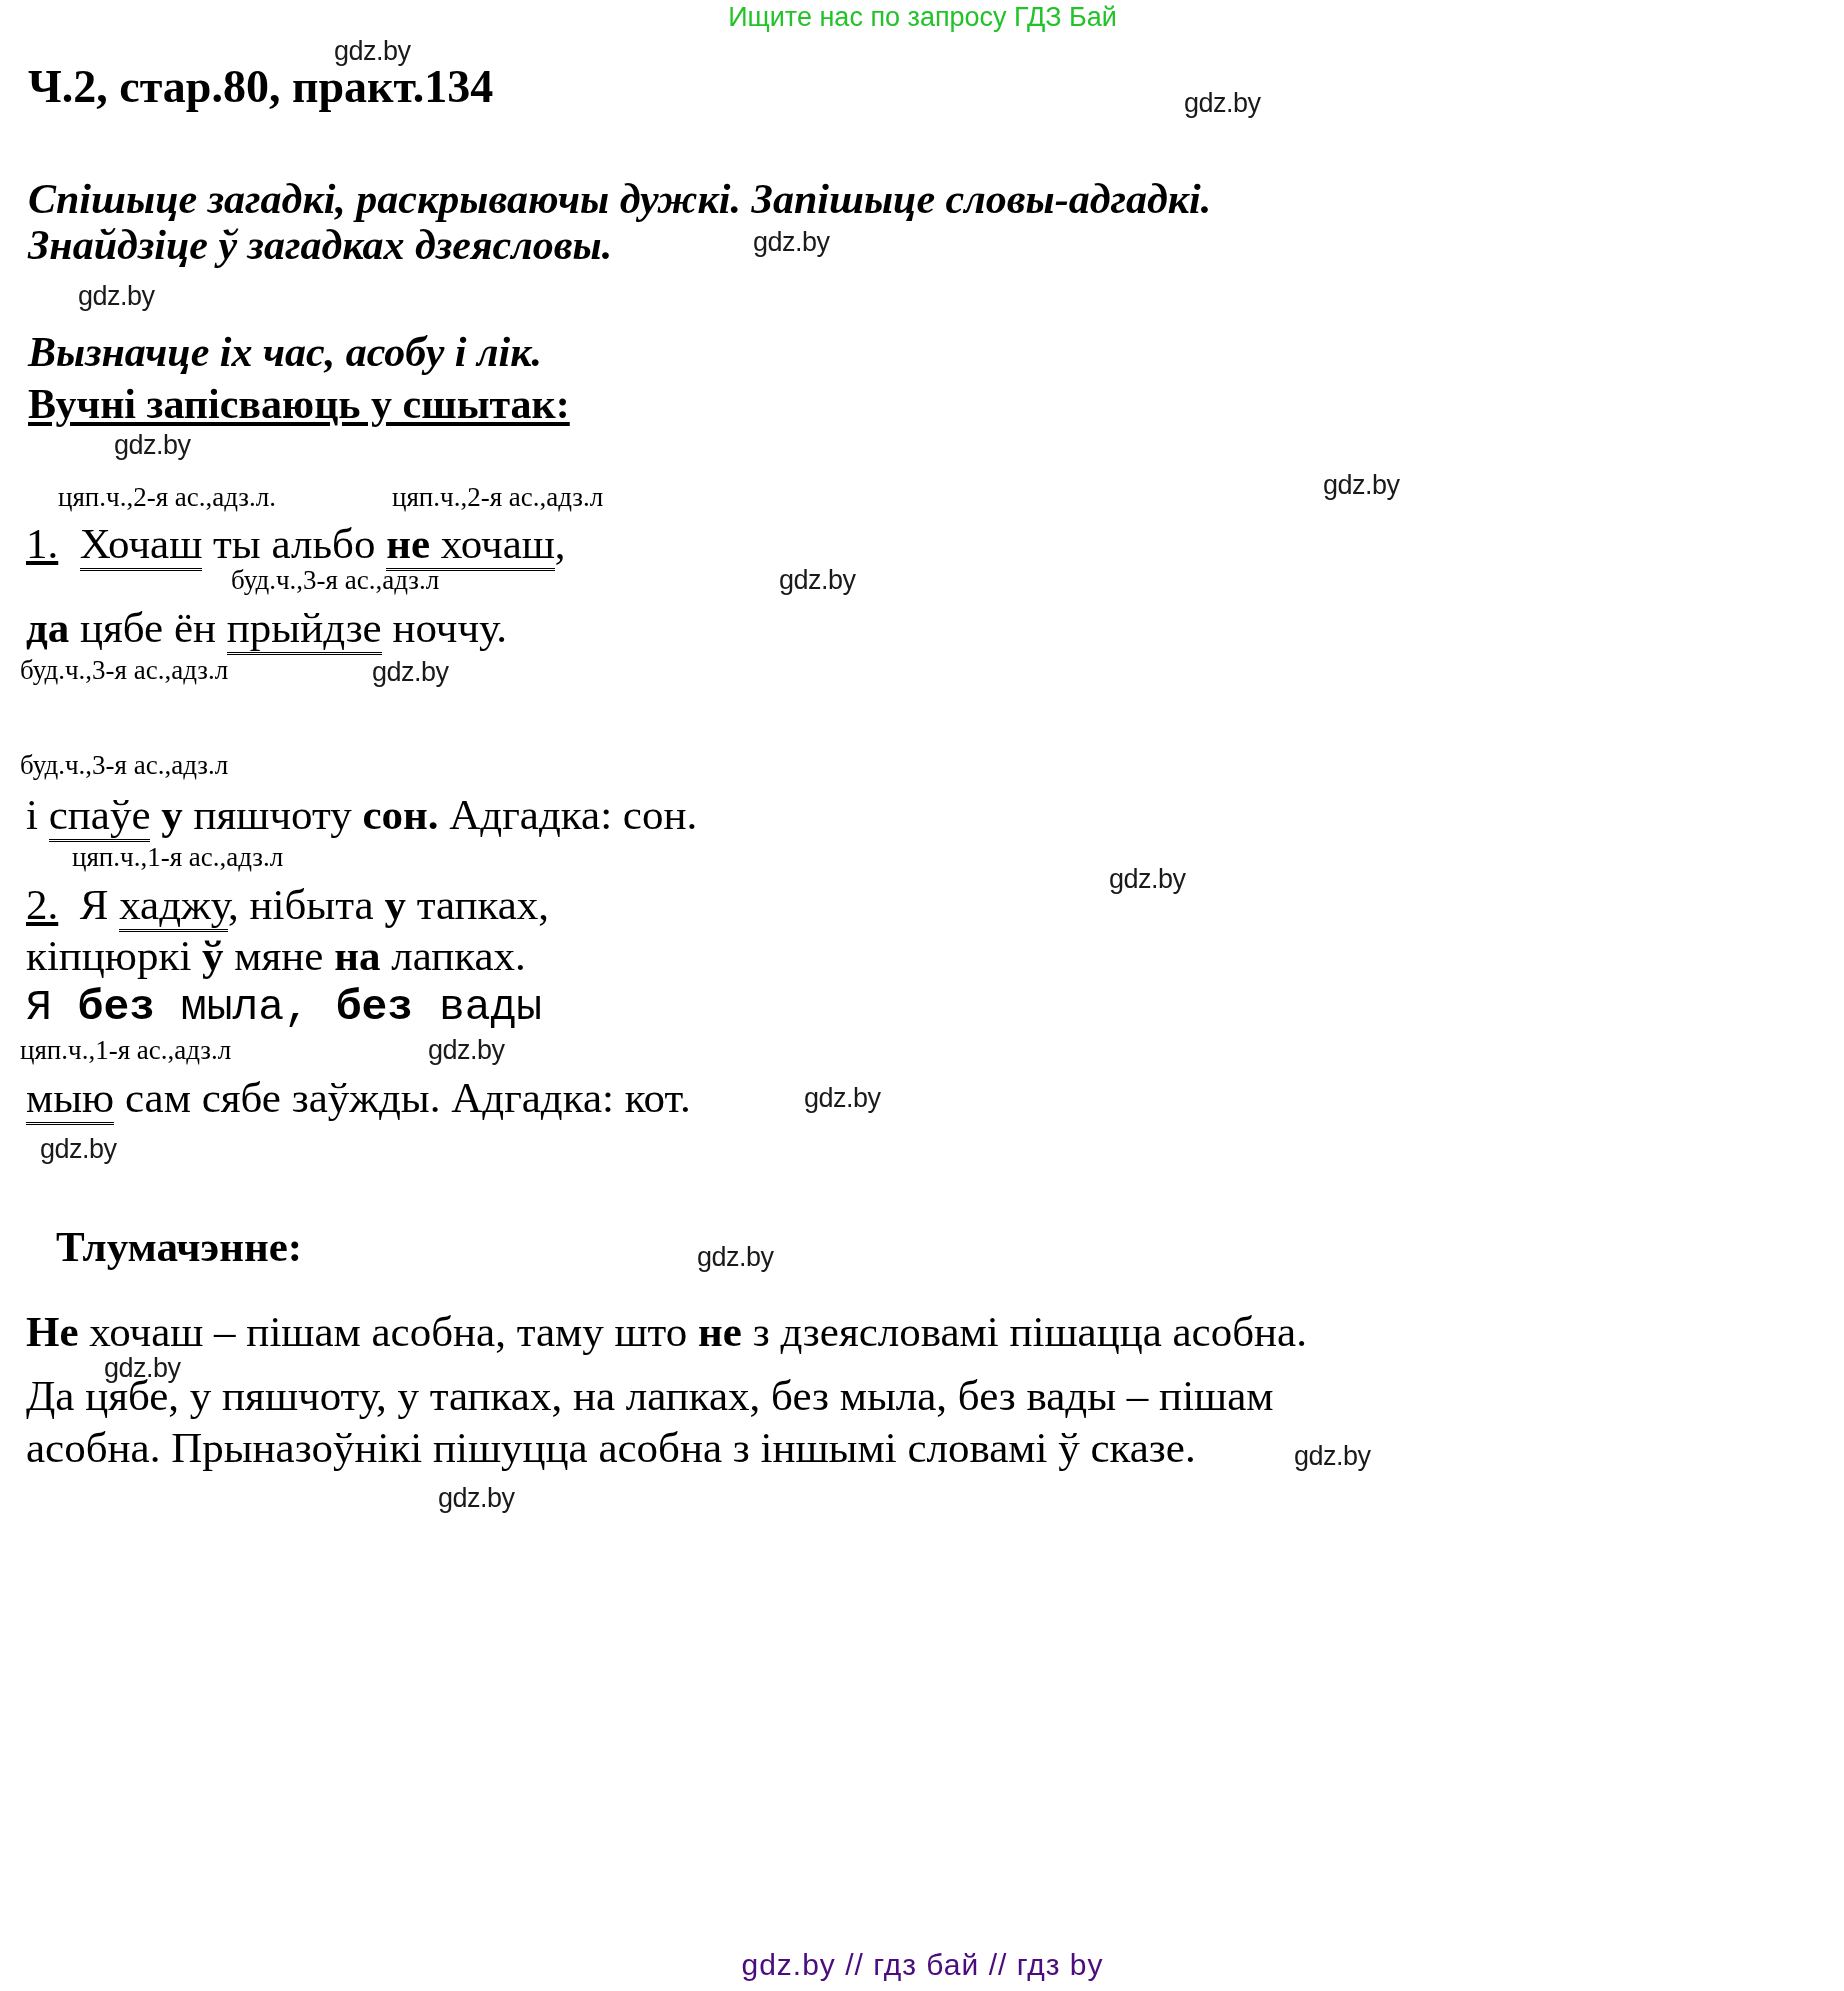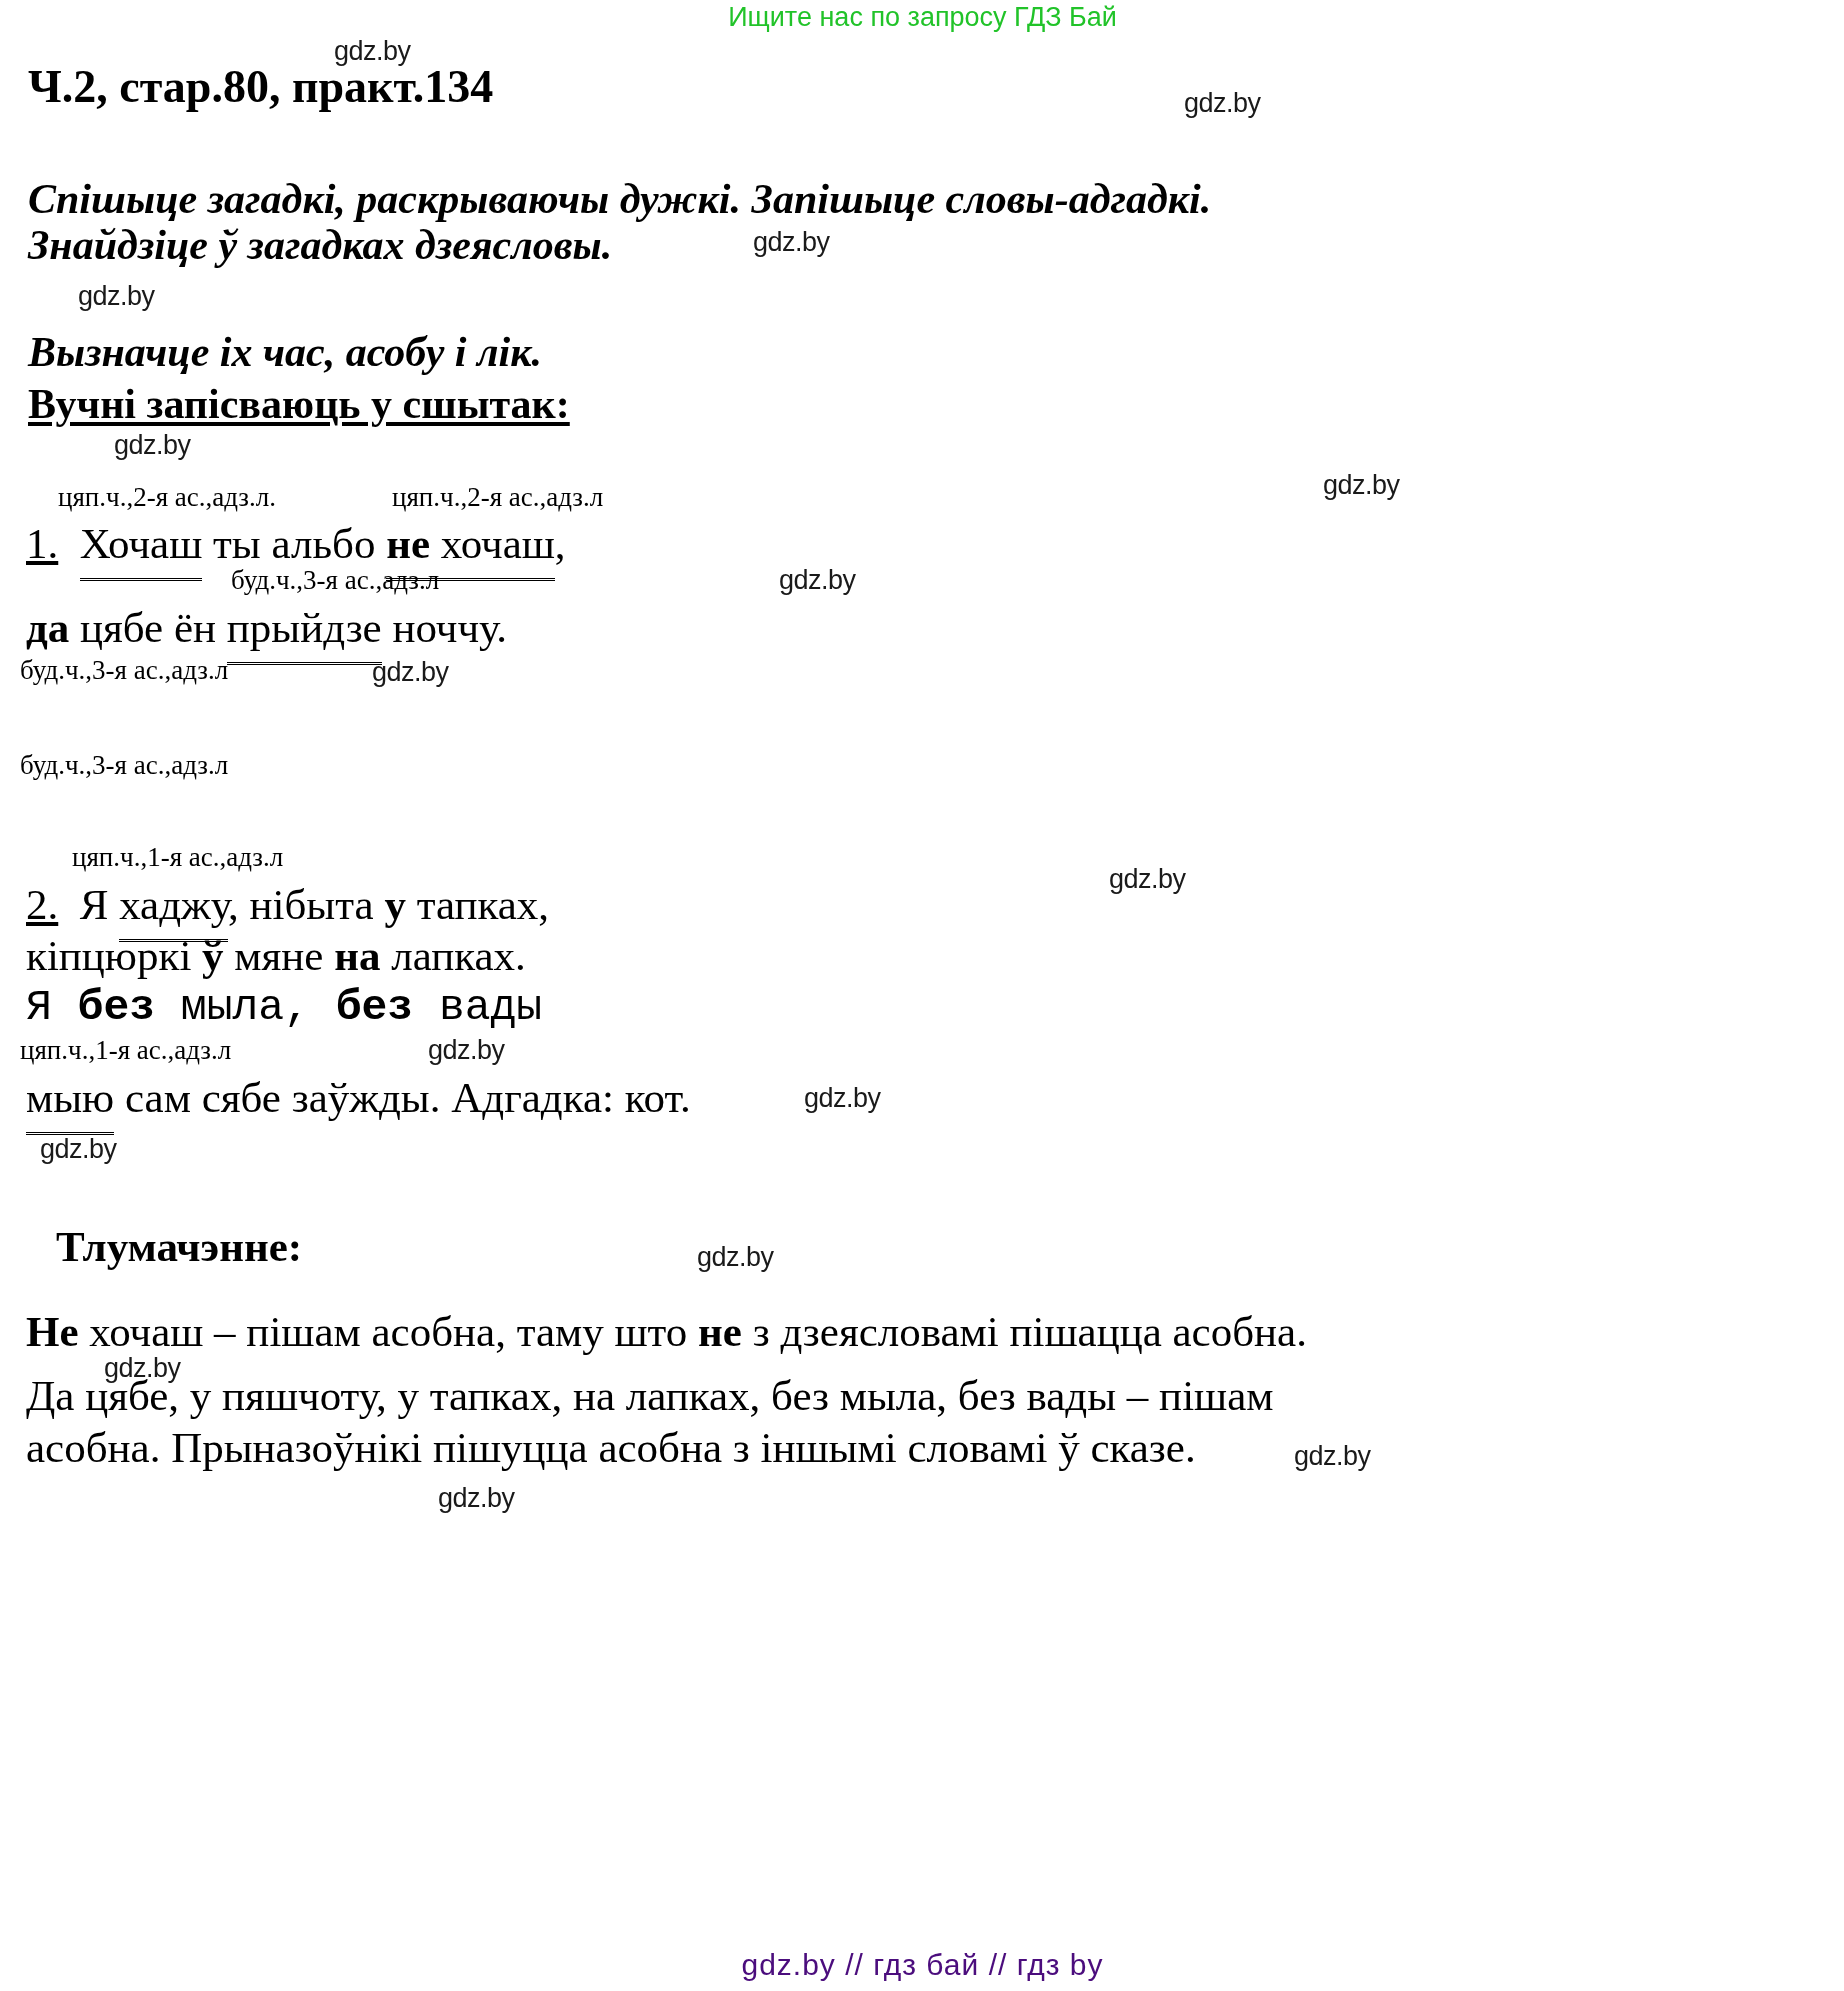--- a/index.html
+++ b/index.html
@@ -73,21 +73,21 @@
   .boldhead {
     font-size:43px;
     font-weight:bold;
     font-family:Liberation Serif, serif;
     margin-left:28px;
   }
   b { font-weight:bold; }
   .u  { text-decoration:underline; text-underline-offset:3px; }
   .du {
     border-bottom:3px double #000;
-    padding-bottom:11px;
+    padding-bottom:1px;
   }
 </style>
 </head>
 <body>
 
 <div class="page">
 
   <div class="topbanner">Ищите нас по запросу ГДЗ Бай</div>
 
   <div class="wm" style="left:334px; top:36px;">gdz.by</div>
@@ -125,20 +125,23 @@
 
   <div class="abs body" style="left:26px; top:603px;">
     <b>да</b><span> цябе ён </span><span class="du">прыйдзе</span><span> ноччу.</span>
   </div>
 
   <div class="abs gram" style="left:20px; top:655px;">буд.ч.,3-я ас.,адз.л</div>
 
 
   <div class="abs gram" style="left:20px; top:750px;">буд.ч.,3-я ас.,адз.л</div>
 
+  <div class="abs body" style="left:26px; top:790px;">
+    <span>і </span><span class="du">спаўе</span><span> </span><b>у</b><span> пяшчоту </span><b>сон.</b><span> Адгадка: сон.</span>
+  </div>
 
   <div class="abs gram" style="left:72px; top:842px;">цяп.ч.,1-я ас.,адз.л</div>
 
   <div class="abs body" style="left:26px; top:880px;">
     <span class="u">2.</span><span>&nbsp;&nbsp;</span><span>Я </span><span class="du">хаджу</span><span>, нібыта </span><b>у</b><span> тапках,</span>
   </div>
 
   <div class="abs body" style="left:26px; top:931px;">
     <span>кіпцюркі </span><b>ў</b><span> мяне </span><b>на</b><span> лапках.</span>
   </div>

